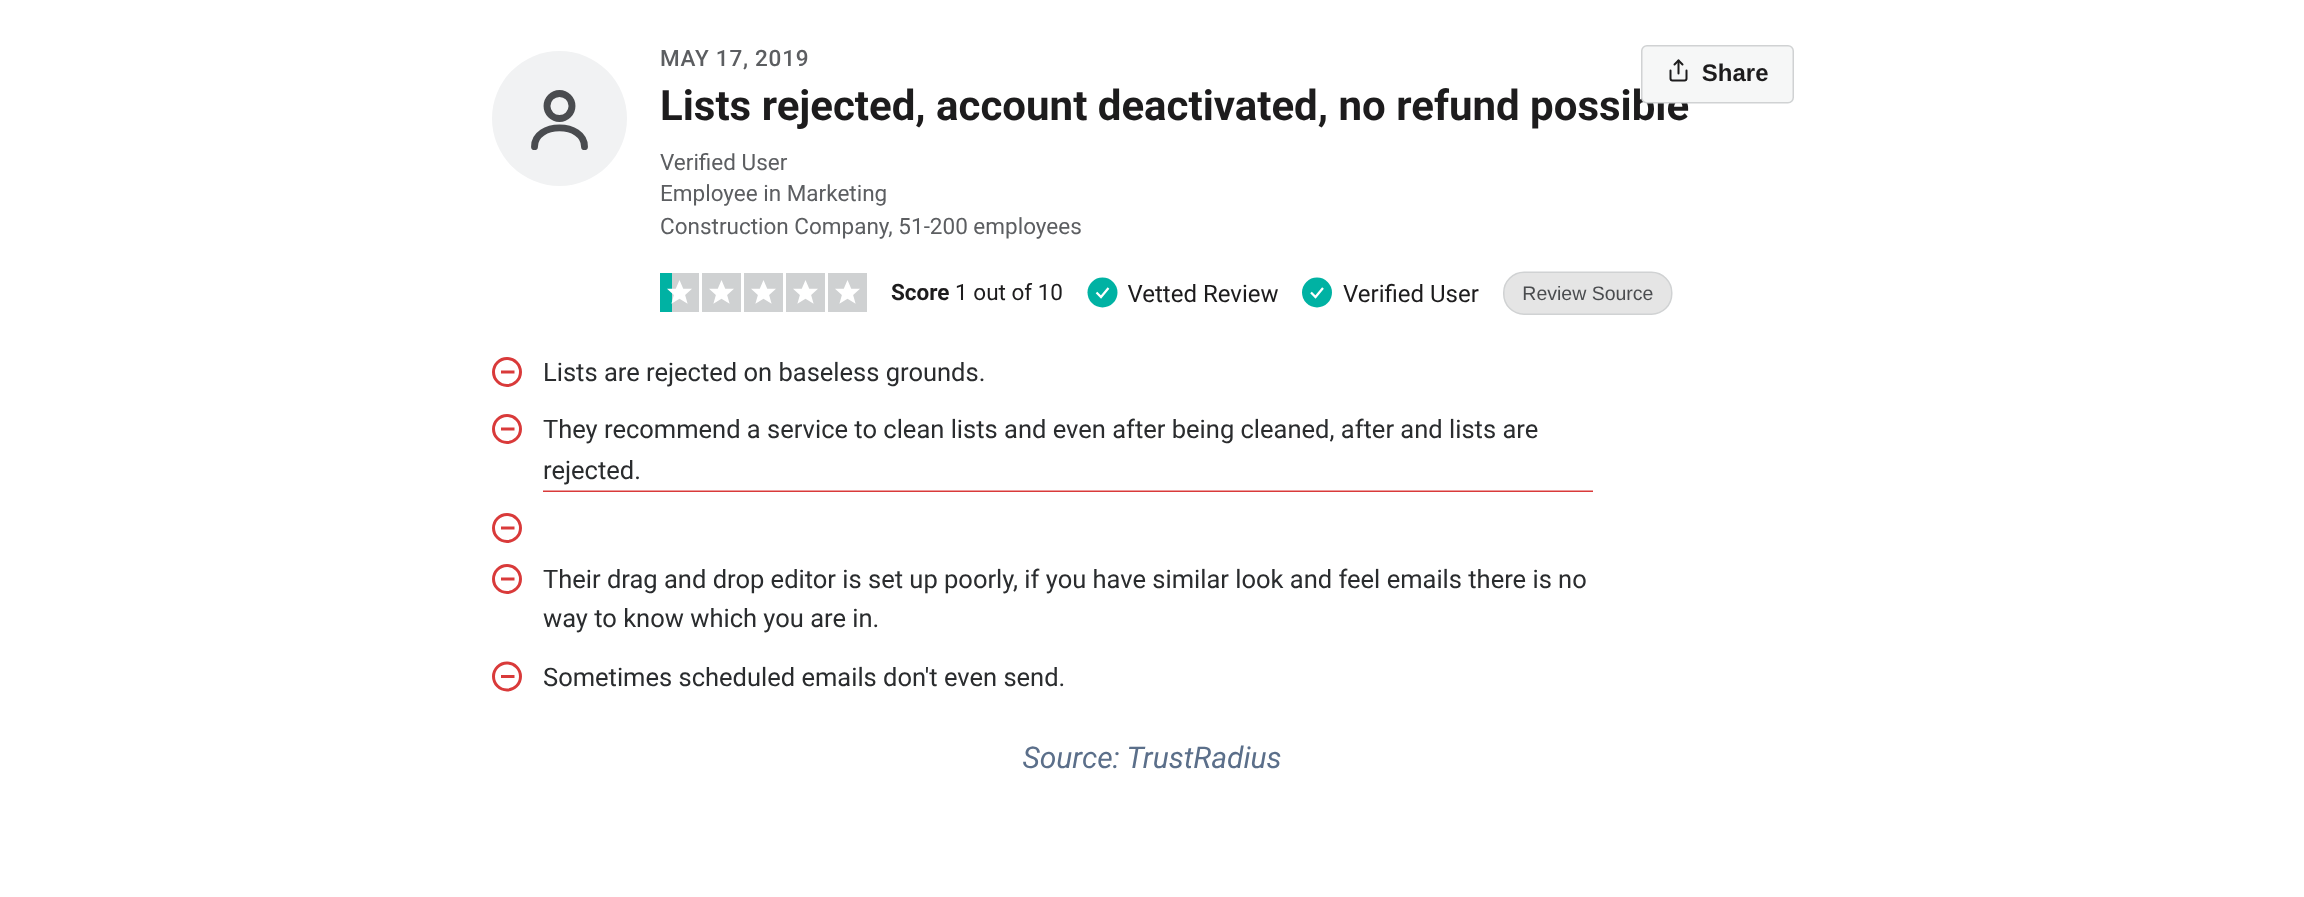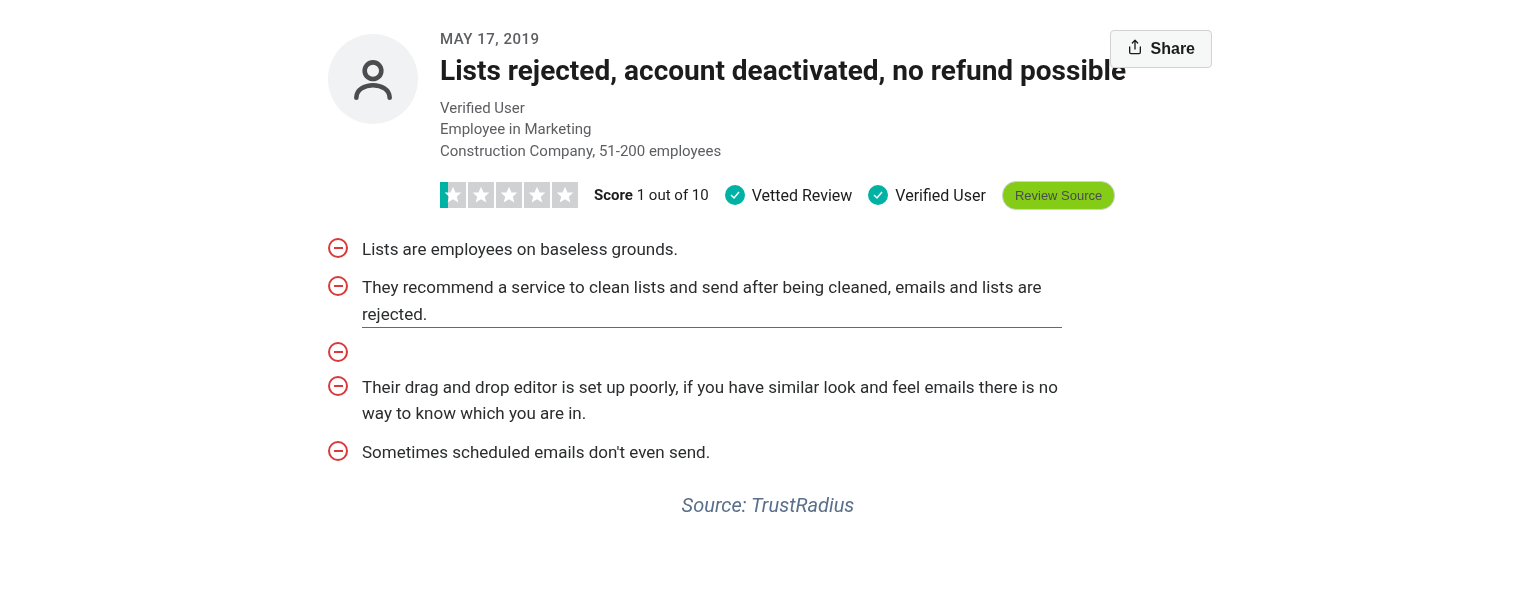--- a/index.html
+++ b/index.html
@@ -11,21 +11,21 @@
     }
     .container {
       max-width: 920px;
       margin: 0 auto;
       padding: 0 20px;
       position: relative;
     }
     .share-btn {
       position: absolute;
       top: 0;
-      right: 16px;
+      right: 32px;
       display: flex;
       align-items: center;
       gap: 8px;
       padding: 8px 16px;
       border: 1px solid #d0d2d3;
       border-radius: 4px;
       background: #f6f7f7;
       font-size: 16px;
       font-weight: 600;
       color: #1d1c1d;
@@ -94,21 +94,21 @@
     .check-circle {
       width: 20px; height: 20px; border-radius: 50%;
       background: #00b2a3;
       display: flex; align-items: center; justify-content: center;
     }
     .check-circle svg { width: 12px; height: 12px; stroke: #fff; stroke-width: 3; fill: none; }
     .review-source-btn {
       padding: 6px 12px;
       border: 1px solid #d0d2d3;
       border-radius: 14px;
-      background: #84cc16;
+      background: #e5e5e5;
       font-size: 13px;
       color: #4a4c4f;
       cursor: pointer;
     }
     .cons-list { margin-top: 26px; }
     .con-item {
       display: flex;
       gap: 14px;
       align-items: flex-start;
       margin-bottom: 12px;
@@ -220,25 +220,25 @@
           <span>Verified User</span>
         </div>
         <button class="review-source-btn">Review Source</button>
       </div>
     </div>
   </div>
 
   <div class="cons-list" id="cons-list">
       <div class="con-item">
         <span class="minus-icon"></span>
-        <span class="con-text">Lists are employees on baseless grounds.</span>
-      </div>
-      <div class="con-item">
-        <span class="minus-icon"></span>
-        <span class="con-text underline-red">They recommend a service to clean lists and send after being cleaned, emails and lists are rejected.</span>
+        <span class="con-text">Lists are rejected on baseless grounds.</span>
+      </div>
+      <div class="con-item">
+        <span class="minus-icon"></span>
+        <span class="con-text underline-red">They recommend a service to clean lists and even after being cleaned, after and lists are rejected.</span>
       </div>
       <div class="con-item">
         <span class="minus-icon"></span>
       </div>
       <div class="con-item">
         <span class="minus-icon"></span>
         <span class="con-text">Their drag and drop editor is set up poorly, if you have similar look and feel emails there is no way to know which you are in.</span>
       </div>
       <div class="con-item">
         <span class="minus-icon"></span>

